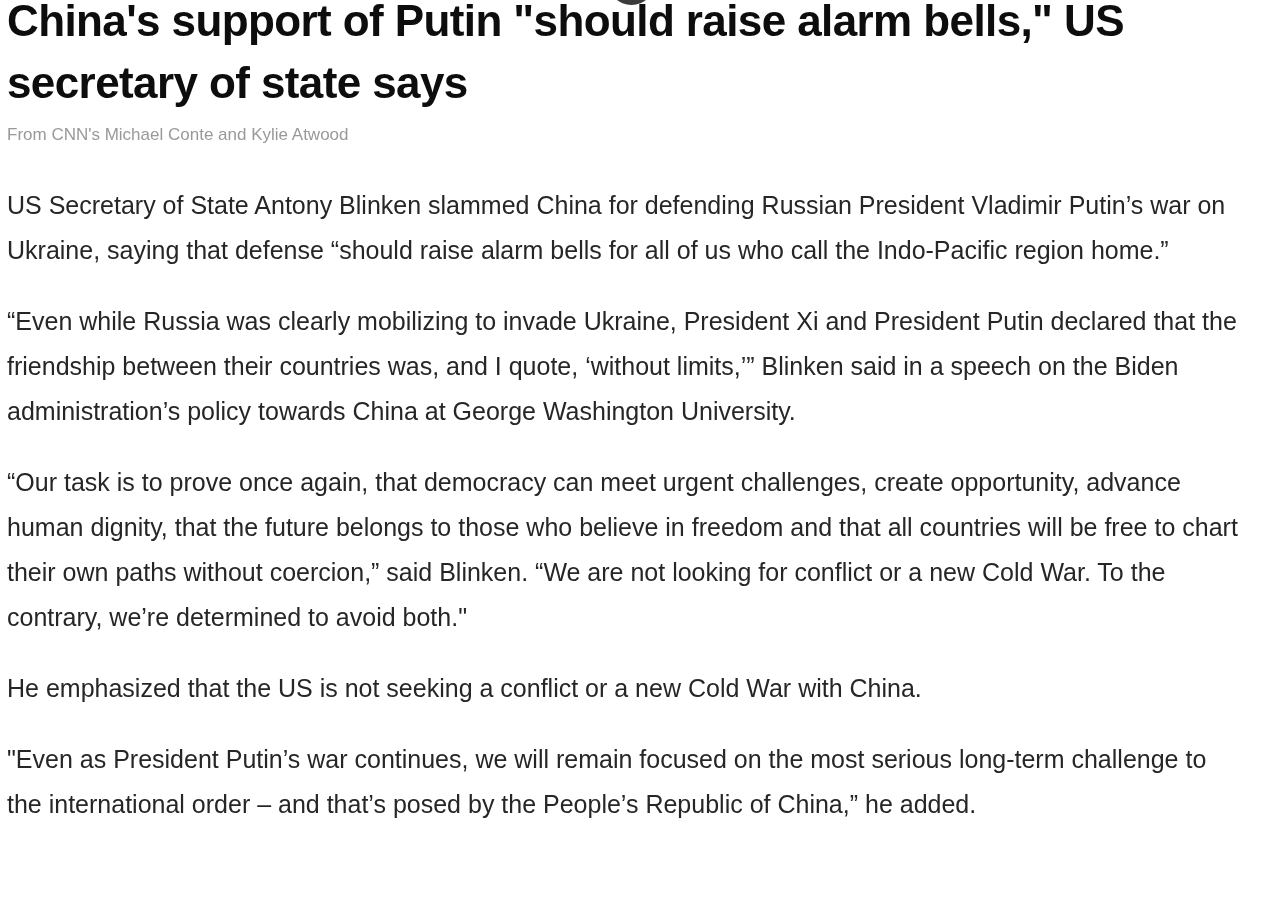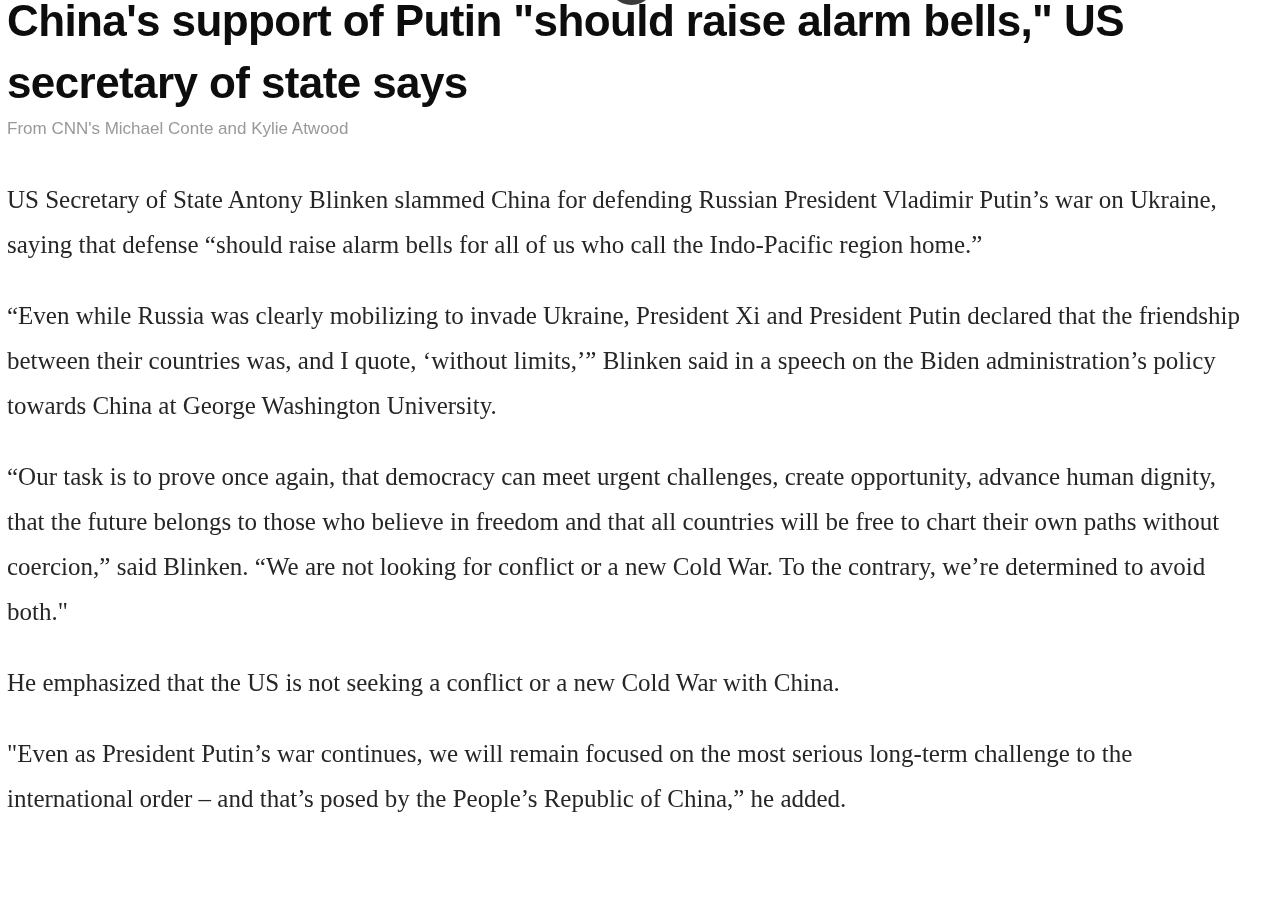--- a/index.html
+++ b/index.html
@@ -39,31 +39,30 @@
   }
   h1.headline {
     margin: -10px 0 0 0;
     font-size: 44px;
     line-height: 62px;
     font-weight: bold;
     letter-spacing: -0.6px;
     color: var(--headline-color);
   }
   .byline {
-    margin-top: 3px;
+    margin-top: 9px;
     font-size: 17px;
     line-height: 24px;
     color: var(--byline-color);
   }
   .body-text p {
     margin: 0 0 26px 0;
     font-size: 25px;
     line-height: 45px;
     color: var(--body-color);
-    font-family: Liberation Serif, serif;
   }
   .body-text p:first-child {
     margin-top: 36px;
   }
 </style>
 </head>
 <body>
 
 <div class="page">
   <div class="avatar-fragment"></div>

